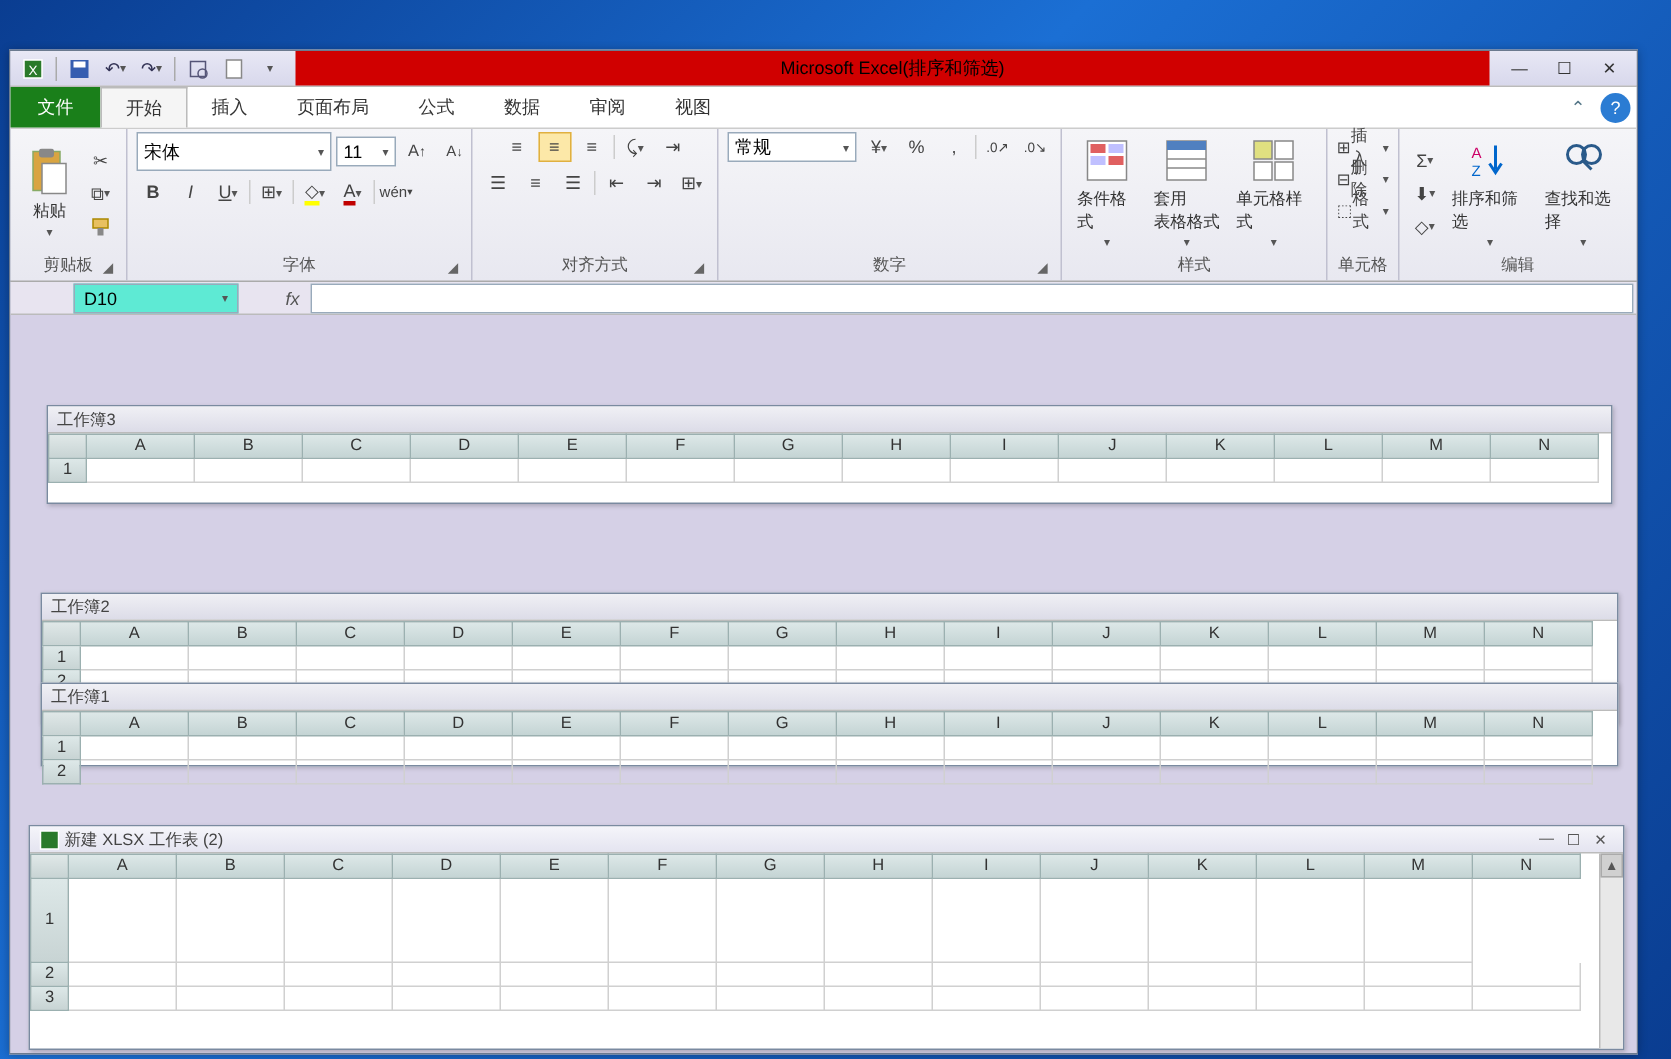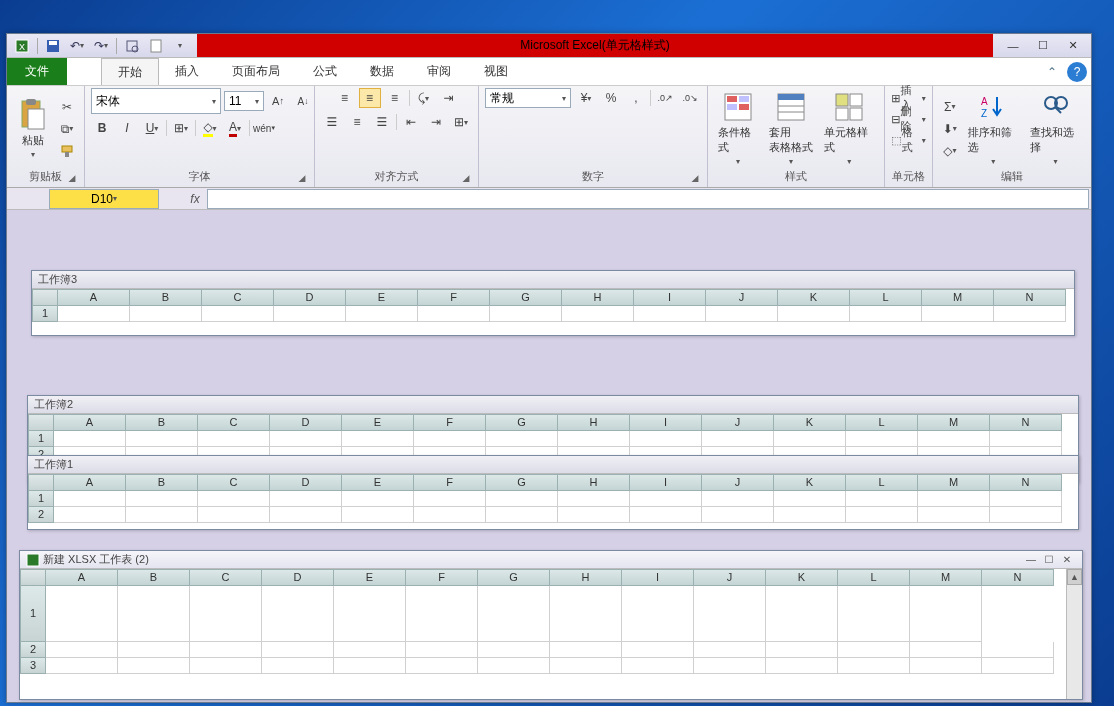--- a/index.html
+++ b/index.html
@@ -9,41 +9,41 @@
 
 .qat { height: 24px; background: linear-gradient(#e8e8f5, #d8d8ec); display: flex; align-items: center; padding: 0 4px; gap: 2px; border-bottom: 1px solid #bbb; }
 .qat-btn { width: 22px; height: 20px; display: flex; align-items: center; justify-content: center; font-size: 12px; color: #335; cursor: pointer; }
 .qat-sep { width: 1px; height: 16px; background: #aaa; margin: 0 2px; }
 .title-area { flex: 1; height: 100%; background: #d00000; display: flex; align-items: center; justify-content: center; color: #000; font-size: 12px; margin: 0 4px; }
 .win-ctrl { width: 28px; height: 20px; display: flex; align-items: center; justify-content: center; font-size: 11px; color: #333; cursor: pointer; }
 
 .menubar { height: 28px; background: #fff; display: flex; align-items: stretch; border-bottom: 1px solid #ccc; }
 .menu-file { background: #1a7f1a; color: #fff; padding: 0 18px; display: flex; align-items: center; font-size: 12px; cursor: pointer; }
 .menu-tab { padding: 0 16px; display: flex; align-items: center; font-size: 12px; color: #333; cursor: pointer; border-right: 1px solid transparent; }
-.menu-tab.active { background: #f5f5f5; border: 1px solid #bbb; border-bottom: none; margin-left: 34px; }
+.menu-tab.active { background: #f5f5f5; border: 1px solid #bbb; border-bottom: none; }
 .menu-spacer { flex: 1; }
 .menu-help { width: 20px; height: 20px; margin: 4px; border-radius: 50%; background: #2b7cd3; color: #fff; display: flex; align-items: center; justify-content: center; font-size: 12px; cursor: pointer; }
 
 .ribbon { height: 102px; background: linear-gradient(#f5f5f8, #e8e8f0); border-bottom: 1px solid #aaa; display: flex; align-items: stretch; }
 .r-group { border-right: 1px solid #c0c0d0; padding: 2px 6px; display: flex; flex-direction: column; }
 .r-group-body { flex: 1; display: flex; align-items: center; gap: 3px; }
 .r-group-label { height: 16px; font-size: 11px; color: #555; text-align: center; position: relative; }
 .r-group-label .launcher { position: absolute; right: 0; bottom: 0; width: 12px; height: 12px; font-size: 9px; color: #666; cursor: pointer; }
 .big-btn { display: flex; flex-direction: column; align-items: center; justify-content: center; gap: 2px; padding: 2px 4px; cursor: pointer; font-size: 11px; color: #333; }
 .big-btn .icon { width: 32px; height: 32px; display: flex; align-items: center; justify-content: center; }
 .small-btn-col { display: flex; flex-direction: column; gap: 2px; }
 .small-btn { width: 22px; height: 20px; display: flex; align-items: center; justify-content: center; font-size: 12px; cursor: pointer; color: #444; }
 .font-row { display: flex; gap: 3px; align-items: center; }
 .font-name { width: 130px; height: 20px; border: 1px solid #9ab; background: #fff; font-size: 12px; padding: 12px 4px; display: flex; align-items: center; justify-content: space-between; }
 .font-size { width: 40px; height: 20px; border: 1px solid #9ab; background: #fff; font-size: 12px; padding: 0 4px; display: flex; align-items: center; justify-content: space-between; }
 .number-fmt { width: 86px; height: 20px; border: 1px solid #9ab; background: #fff; font-size: 12px; padding: 0 4px; display: flex; align-items: center; justify-content: space-between; }
 .dd-arrow { font-size: 8px; color: #555; }
 
 .namebox-row { height: 22px; background: #e8e4f0; display: flex; align-items: center; border-bottom: 1px solid #bbb; }
-.namebox { width: 110px; height: 20px; margin-left: 42px; background: #fde047; border: 1px solid #9ab; display: flex; align-items: center; padding: 0 6px; font-size: 12px; justify-content: center; }
+.namebox { width: 110px; height: 20px; margin-left: 42px; background: #5eead4; border: 1px solid #9ab; display: flex; align-items: center; padding: 0 6px; font-size: 12px; justify-content: space-between; }
 .fx-label { width: 24px; text-align: center; font-size: 12px; font-style: italic; color: #555; margin-left: 24px; }
 .formula-bar { flex: 1; height: 20px; background: #fff; border: 1px solid #9ab; margin-right: 2px; }
 
 .mdi-area { position: relative; height: calc(100% - 176px); background: #d5d0e6; overflow: hidden; }
 .wb-window { position: absolute; background: #fff; border: 1px solid #7a8aa0; box-shadow: 1px 1px 3px rgba(0,0,0,0.2); }
 .wb-title { height: 18px; background: linear-gradient(#f0f0f5, #dcdce8); font-size: 11px; color: #444; padding: 0 6px; display: flex; align-items: center; border-bottom: 1px solid #bbb; }
 .wb-title .wb-spacer { flex: 1; }
 .wb-title .wb-ctrl { width: 18px; text-align: center; font-size: 10px; color: #555; cursor: pointer; }
 .grid { display: flex; flex-direction: column; }
 .grid-header { display: flex; height: 17px; }
@@ -88,21 +88,21 @@
       </div>
     <div class="qat-btn">
         <svg width="12" height="14">
           <rect x="1" y="1" width="10" height="12" fill="#fff" stroke="#888"></rect>
         </svg>
       </div>
     <div class="qat-btn">
         <span class="dd-arrow">▾</span>
       </div>
     <div class="title-area">
-        <span>Microsoft Excel(单元格样式)</span>
+        <span>Microsoft Excel(排序和筛选)</span>
       </div>
     <div class="win-ctrl">—</div>
     <div class="win-ctrl">☐</div>
     <div class="win-ctrl">✕</div>
   </div>
 
   <div class="menubar">
     <div class="menu-file">文件</div>
     <div class="menu-tab active">开始</div>
     <div class="menu-tab">插入</div>
@@ -446,21 +446,21 @@
             <div class="cell"></div>
             <div class="cell"></div>
             <div class="cell"></div>
             <div class="cell"></div>
             <div class="cell"></div>
             <div class="cell"></div>
           </div>
       </div>
     </div>
 
-    <div class="wb-window" style="left:20px;top:245px;width:1052px;height:75px;">
+    <div class="wb-window" style="left:20px;top:245px;width:1052px;height:56px;">
       <div class="wb-title">
           <span>工作簿1</span>
         </div>
       <div class="grid">
         <div class="grid-header">
             <div class="corner"></div>
           <div class="col-h">A</div>
             <div class="col-h">B</div>
             <div class="col-h">C</div>
             <div class="col-h">D</div>

